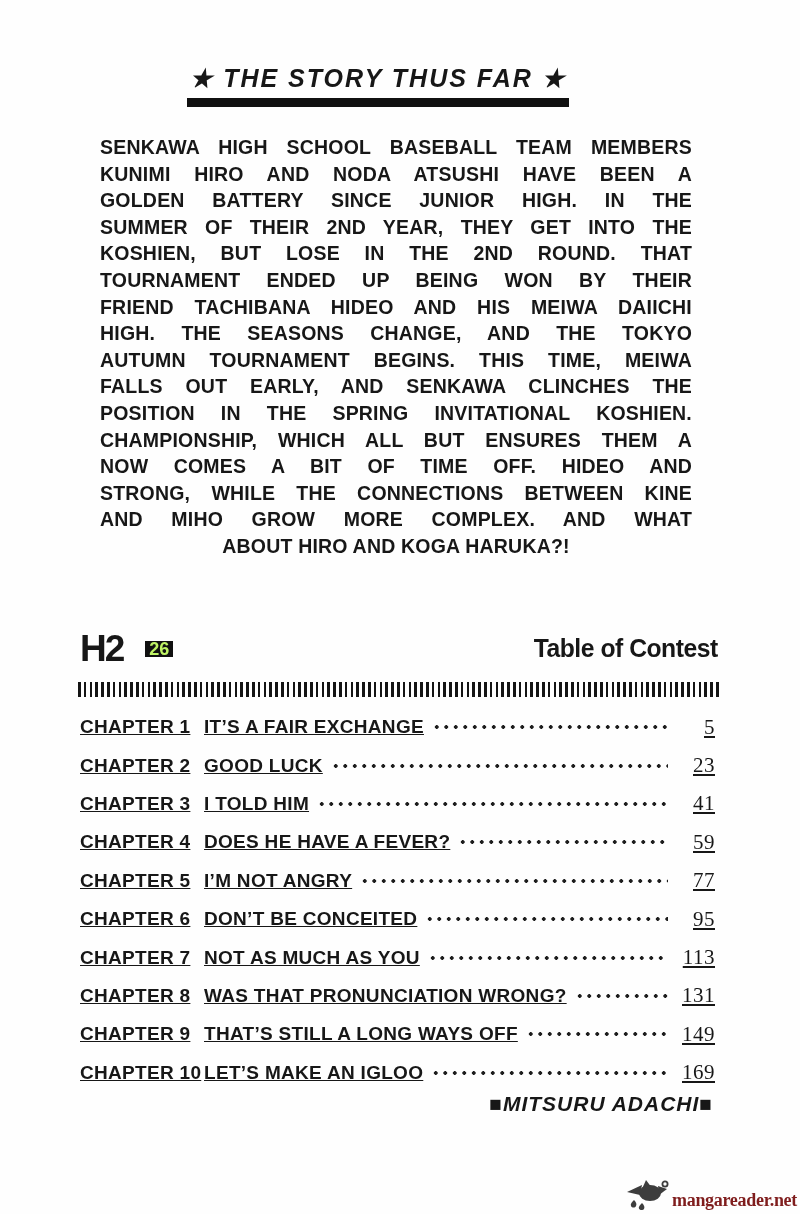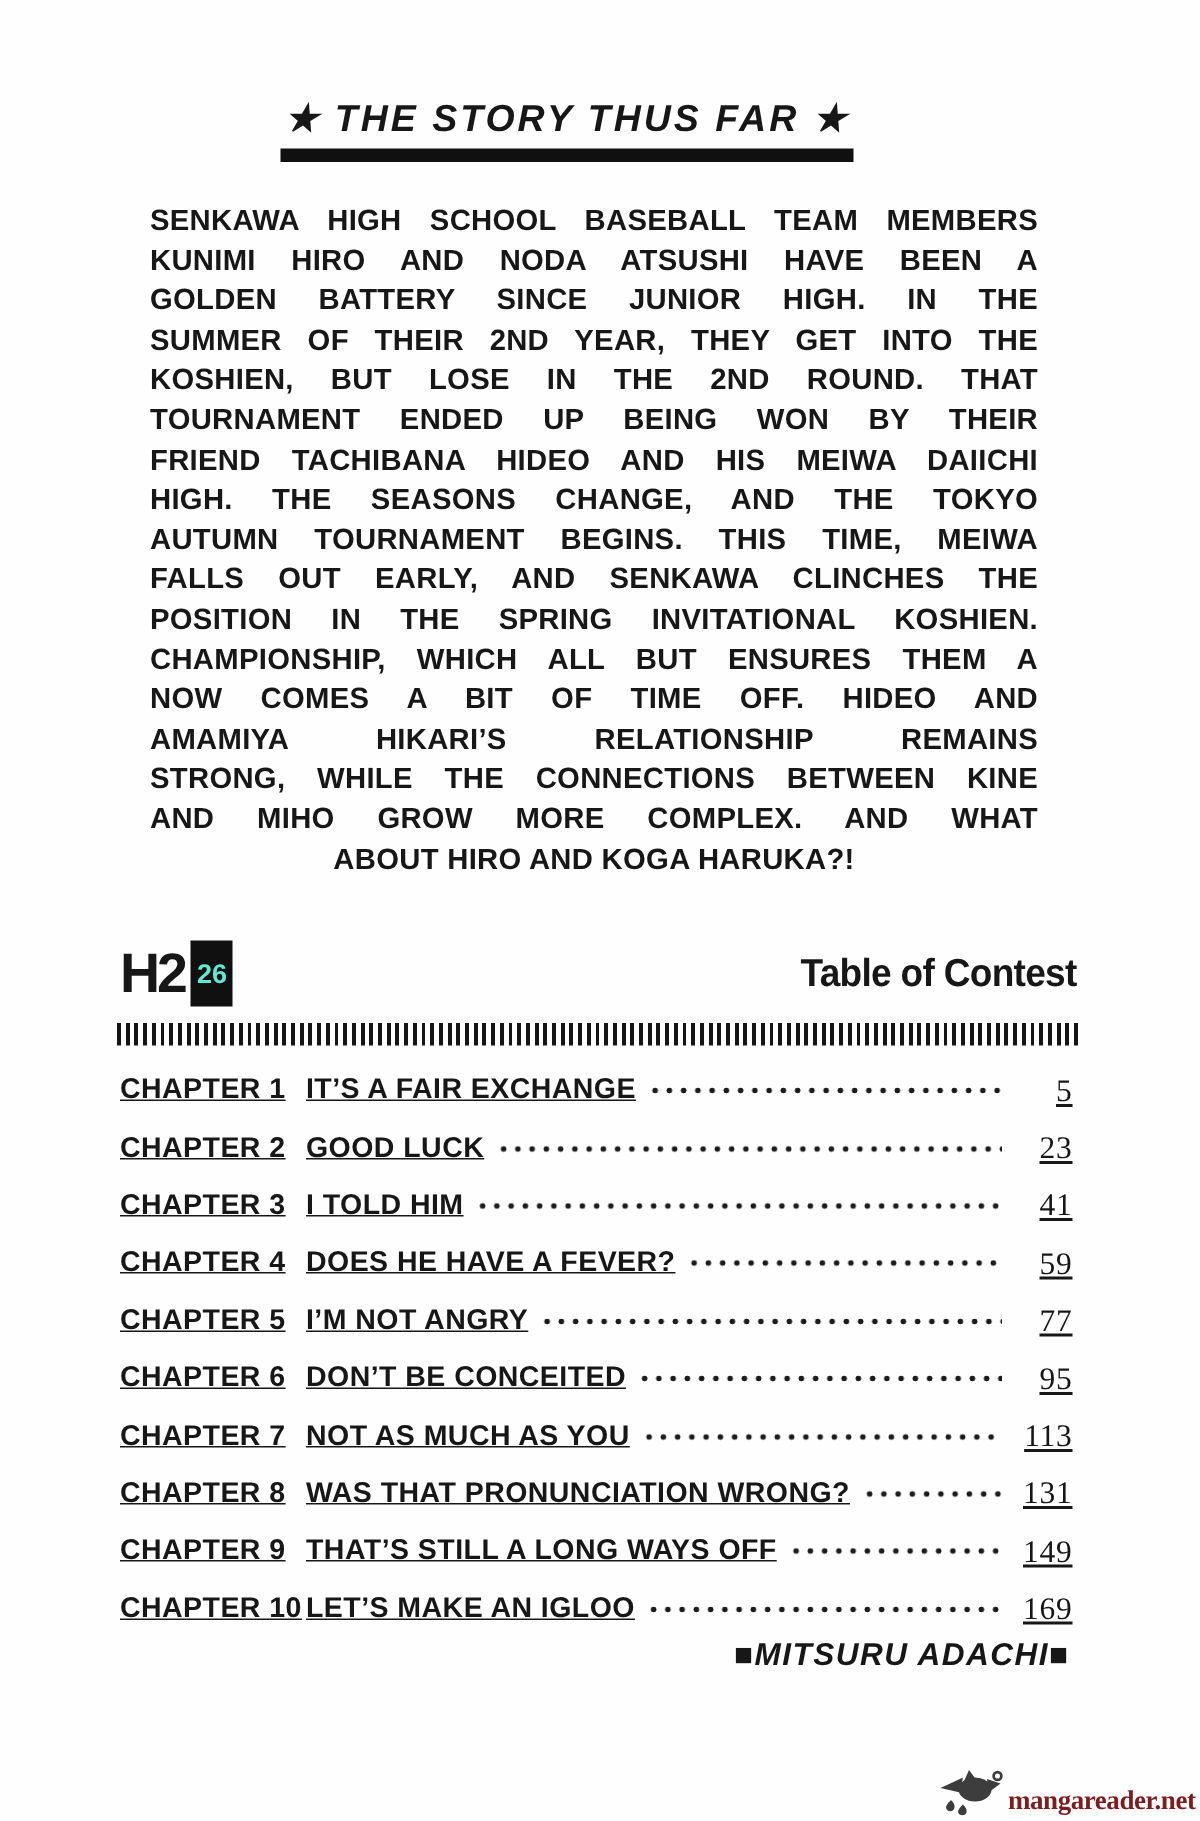--- a/index.html
+++ b/index.html
@@ -43,26 +43,26 @@
   }
   .syn-line { text-align: justify; text-align-last: justify; white-space: nowrap; }
   .syn-line:last-child { text-align: center; text-align-last: center; }
 
   
   .toc-header {
     position: absolute;
     top: 628px; left: 80px; width: 638px; height: 40px;
     display: flex; align-items: center; justify-content: space-between;
   }
-  .h2-logo { display: flex; align-items: center; gap: 4px; }
+  .h2-logo { display: flex; align-items: center; gap: 22px; }
   .h2-text {
     font-size: 37px; font-weight: bold; letter-spacing: -2px; line-height: 1;
   }
   .h2-vol {
-    width: 28px; height: 44px; background: #101010; color: #5eead4;
+    width: 28px; height: 16px; background: #101010; color: #bef264;
     font-size: 18px; font-weight: bold;
     display: flex; align-items: center; justify-content: center;
     margin-top: 2px;
   }
   .toc-title-text {
     font-size: 26px; font-weight: bold; letter-spacing: -0.5px;
     transform: scaleX(0.95); transform-origin: right center;
     white-space: nowrap;
   }
 
@@ -159,21 +159,20 @@
       <div class="syn-line">AUTUMN TOURNAMENT BEGINS. THIS TIME, MEIWA</div>
 
       <div class="syn-line">FALLS OUT EARLY, AND SENKAWA CLINCHES THE</div>
 
       <div class="syn-line">POSITION IN THE SPRING INVITATIONAL KOSHIEN.</div>
 
       <div class="syn-line">CHAMPIONSHIP, WHICH ALL BUT ENSURES THEM A</div>
 
       <div class="syn-line">NOW COMES A BIT OF TIME OFF. HIDEO AND</div>
 
-      <div class="syn-line">AMAMIYA HIKARI’S RELATIONSHIP REMAINS</div>
 
       <div class="syn-line">STRONG, WHILE THE CONNECTIONS BETWEEN KINE</div>
 
       <div class="syn-line">AND MIHO GROW MORE COMPLEX. AND WHAT</div>
 
       <div class="syn-line">ABOUT HIRO AND KOGA HARUKA?!</div>
     </div>
 
   <div class="toc-header">
     <div class="h2-logo">

